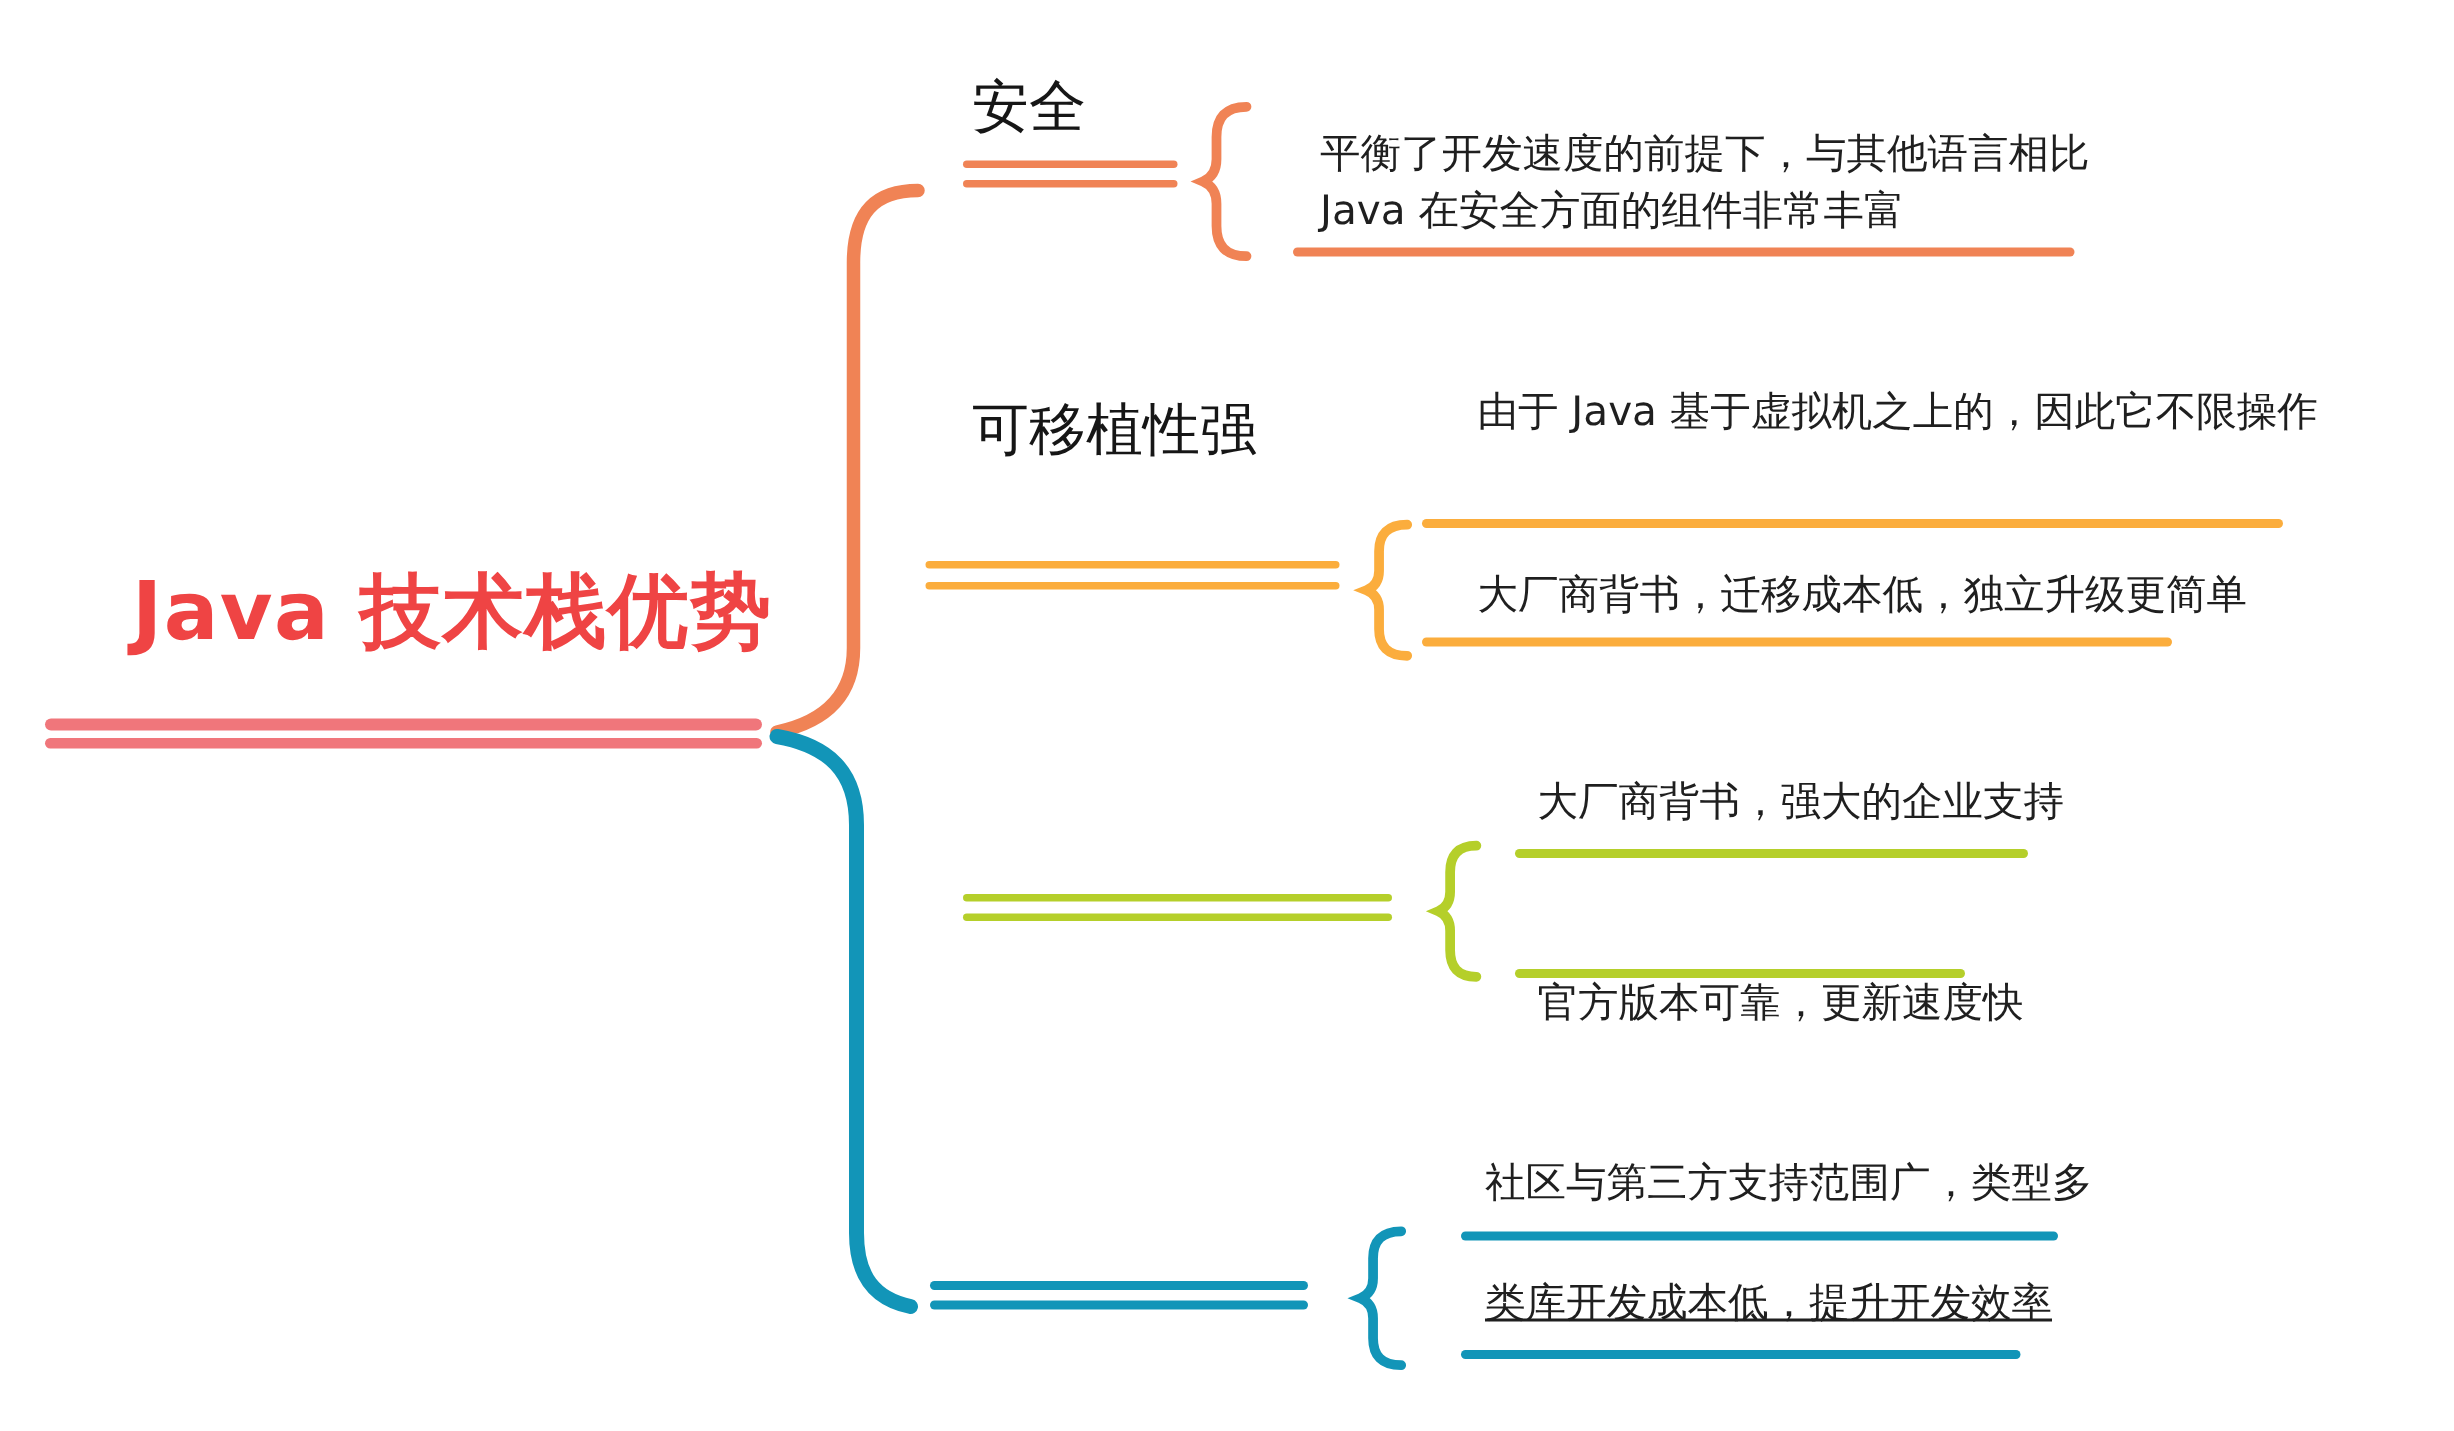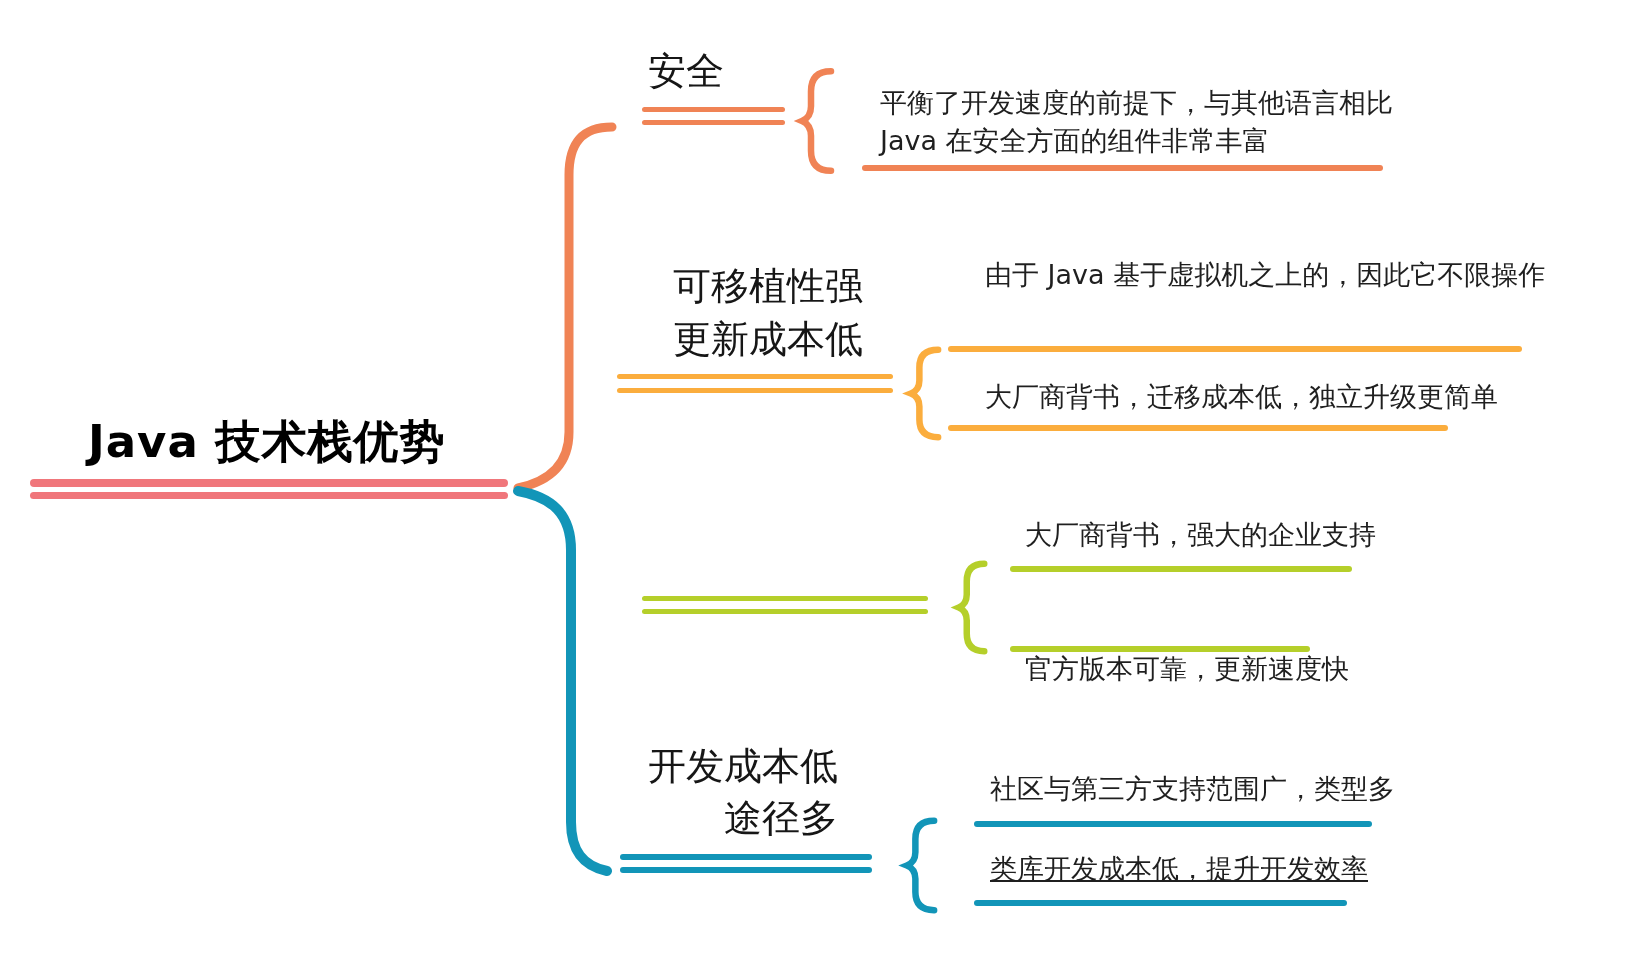--- a/index.html
+++ b/index.html
@@ -3,41 +3,41 @@
 <meta charset="utf-8">
 <style>
   html,body{margin:0;padding:0;background:#ffffff;}
   body{font-family:"DejaVu Sans","Liberation Sans",sans-serif;}
   #canvas{position:relative;width:1636px;height:954px;background:#fff;overflow:hidden;}
 
   .abs{position:absolute;}
   .line{position:absolute;border-radius:5px;}
 
   
-  .root-label{left:88px;top:412px;font-size:45px;font-weight:700;color:#000000;letter-spacing:1px;white-space:nowrap;}
+  .root-label{left:88px;top:372px;font-size:54px;font-weight:700;color:#ef4444;letter-spacing:1px;white-space:nowrap;}
   .root-ul1{left:30px;top:479px;width:478px;height:8px;background:#F0767B;}
   .root-ul2{left:30px;top:492px;width:478px;height:7px;background:#F0767B;}
 
   
   .trunk{left:0;top:0;width:1636px;height:954px;pointer-events:none;}
 
   
   .branch-label{font-size:38px;font-weight:500;color:#161616;white-space:nowrap;line-height:53px;text-align:right;}
   .leaf-text{font-size:27px;font-weight:400;color:#1f1f1f;white-space:nowrap;line-height:38px;}
 
   
   .b1-label{left:648px;top:45px;}
   .b1-ul1{left:642px;top:107px;width:143px;height:5px;background:#F08355;}
   .b1-ul2{left:642px;top:120px;width:143px;height:5px;background:#F08355;}
   .b1-brace{left:801px;top:68px;width:32px;height:106px;}
   .b1-leaf-text{left:880px;top:84px;}
   .b1-leaf-ul{left:862px;top:165px;width:521px;height:6px;background:#F08355;}
 
   
-  .b2-label{left:648px;top:260px;margin-left:25px;}
+  .b2-label{left:648px;top:260px;}
   .b2-ul1{left:617px;top:374px;width:276px;height:5px;background:#FBAD3D;}
   .b2-ul2{left:617px;top:388px;width:276px;height:5px;background:#FBAD3D;}
   .b2-brace{left:910px;top:347px;width:30px;height:93px;}
   .b2-leaf1-text{left:985px;top:256px;}
   .b2-leaf1-ul{left:948px;top:346px;width:574px;height:6px;background:#FBAD3D;}
   .b2-leaf2-text{left:985px;top:378px;}
   .b2-leaf2-ul{left:948px;top:425px;width:500px;height:6px;background:#FBAD3D;}
 
   
   .b3-label{left:677px;top:538px;}
@@ -84,21 +84,20 @@
     </svg>
   </div>
   <div class="abs leaf-text b1-leaf-text">
     <div>平衡了开发速度的前提下，与其他语言相比</div>
     <div>Java 在安全方面的组件非常丰富</div>
   </div>
   <div class="line b1-leaf-ul"></div>
 
   <div class="abs branch-label b2-label">
     <div>可移植性强</div>
-    <div>更新成本低</div>
   </div>
   <div class="line b2-ul1"></div>
   <div class="line b2-ul2"></div>
   <div class="abs b2-brace">
     <svg class="brace-svg" viewBox="0 0 32 100" preserveAspectRatio="none" xmlns="http://www.w3.org/2000/svg">
       <path d="M 30 3 C 16 3, 10 10, 10 22 L 10 36 C 10 44, 6 48, 1 50 C 6 52, 10 56, 10 64 L 10 78 C 10 90, 16 97, 30 97" fill="none" stroke="#FBAD3D" stroke-width="6.5" stroke-linecap="round" vector-effect="non-scaling-stroke"></path>
     </svg>
   </div>
   <div class="abs leaf-text b2-leaf1-text">
     <div>由于 Java 基于虚拟机之上的，因此它不限操作</div>
@@ -112,24 +111,20 @@
   <div class="abs b3-brace">
     <svg class="brace-svg" viewBox="0 0 32 100" preserveAspectRatio="none" xmlns="http://www.w3.org/2000/svg">
       <path d="M 30 3 C 16 3, 10 10, 10 22 L 10 36 C 10 44, 6 48, 1 50 C 6 52, 10 56, 10 64 L 10 78 C 10 90, 16 97, 30 97" fill="none" stroke="#B5CF2A" stroke-width="6.5" stroke-linecap="round" vector-effect="non-scaling-stroke"></path>
     </svg>
   </div>
   <div class="abs leaf-text b3-leaf1-text">大厂商背书，强大的企业支持</div>
   <div class="line b3-leaf1-ul"></div>
   <div class="abs leaf-text b3-leaf2-text">官方版本可靠，更新速度快</div>
   <div class="line b3-leaf2-ul"></div>
 
-  <div class="abs branch-label b4-label">
-    <div>开发成本低</div>
-    <div>途径多</div>
-  </div>
   <div class="line b4-ul1"></div>
   <div class="line b4-ul2"></div>
   <div class="abs b4-brace">
     <svg class="brace-svg" viewBox="0 0 32 100" preserveAspectRatio="none" xmlns="http://www.w3.org/2000/svg">
       <path d="M 30 3 C 16 3, 10 10, 10 22 L 10 36 C 10 44, 6 48, 1 50 C 6 52, 10 56, 10 64 L 10 78 C 10 90, 16 97, 30 97" fill="none" stroke="#1295B8" stroke-width="6.5" stroke-linecap="round" vector-effect="non-scaling-stroke"></path>
     </svg>
   </div>
   <div class="abs leaf-text b4-leaf1-text">社区与第三方支持范围广，类型多</div>
   <div class="line b4-leaf1-ul"></div>
   <div class="abs leaf-text b4-leaf2-text">类库开发成本低，提升开发效率</div>

